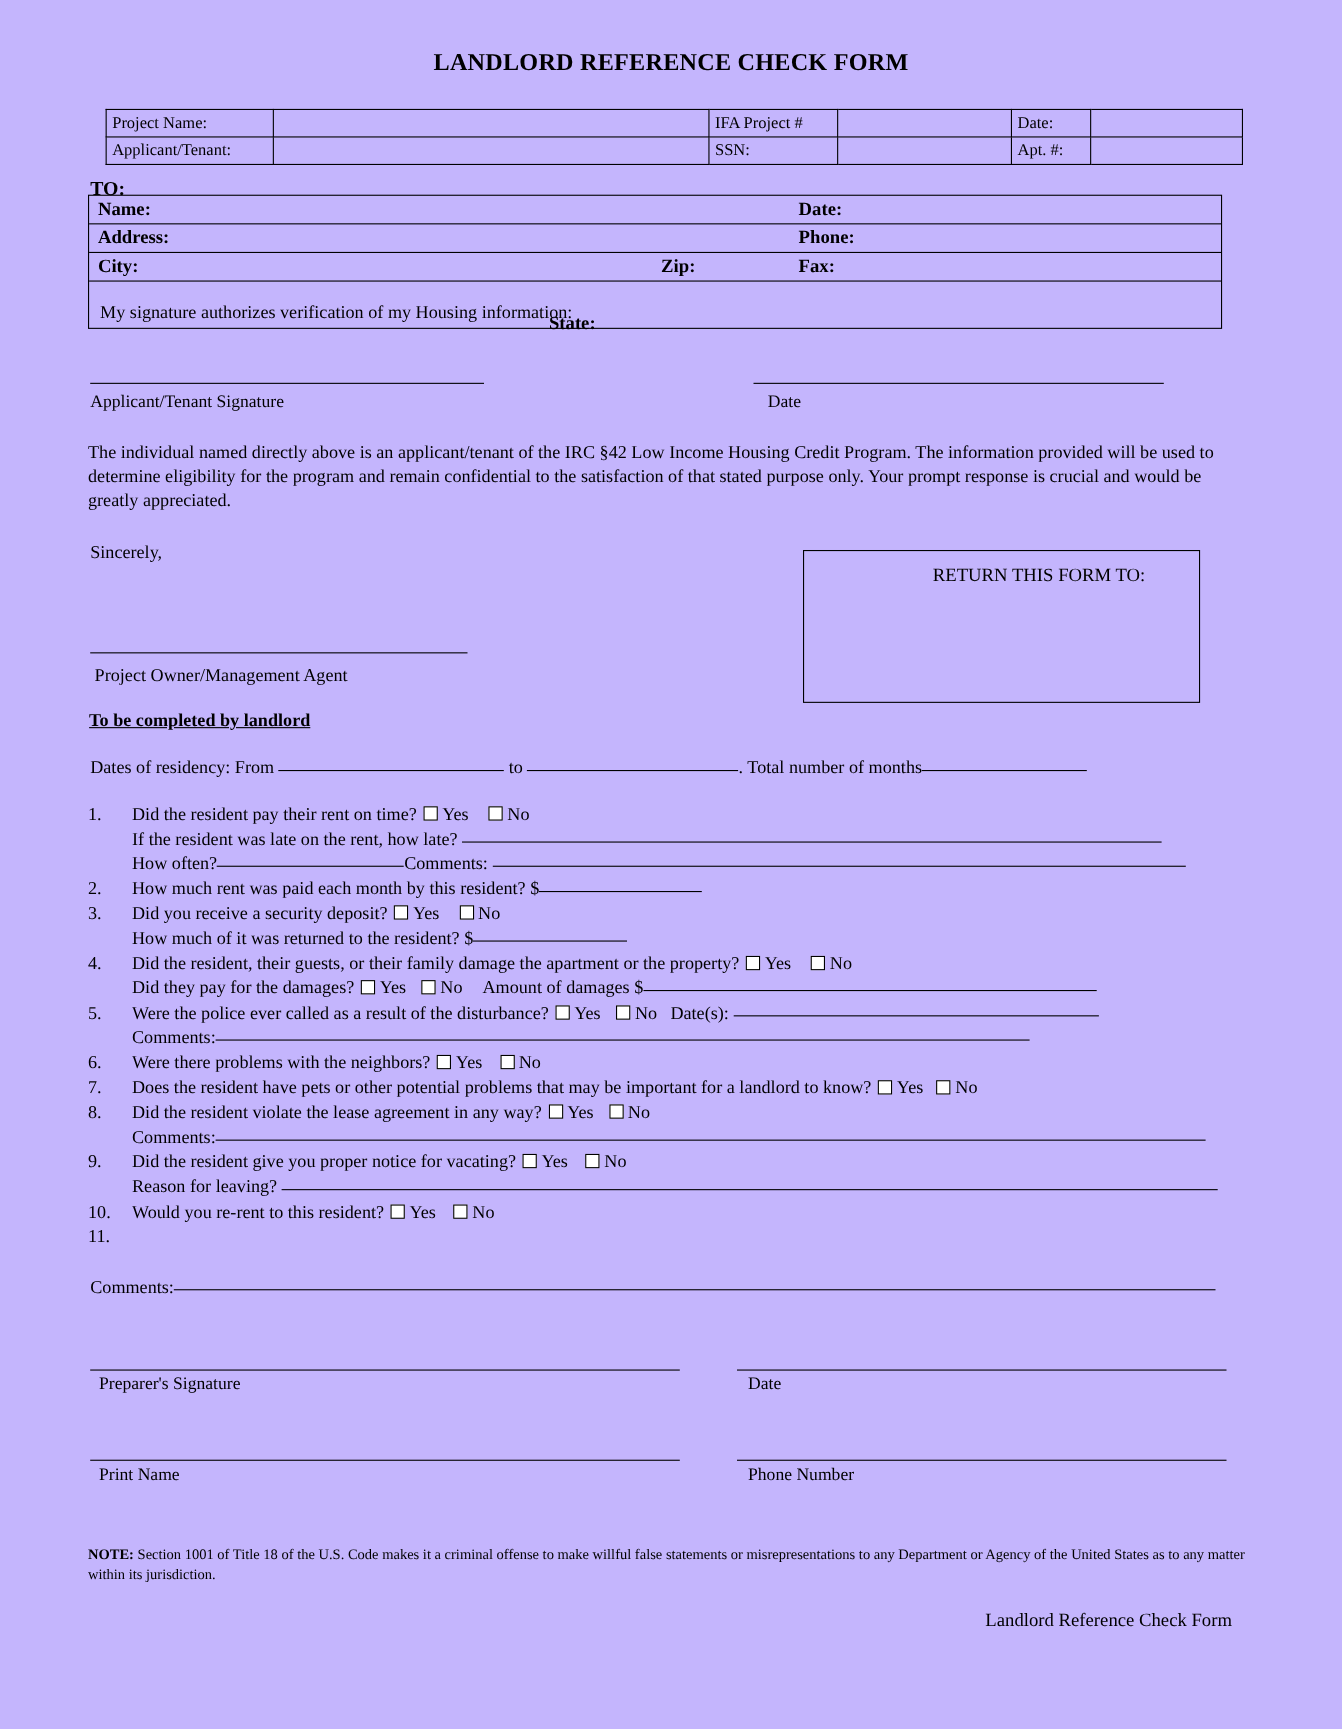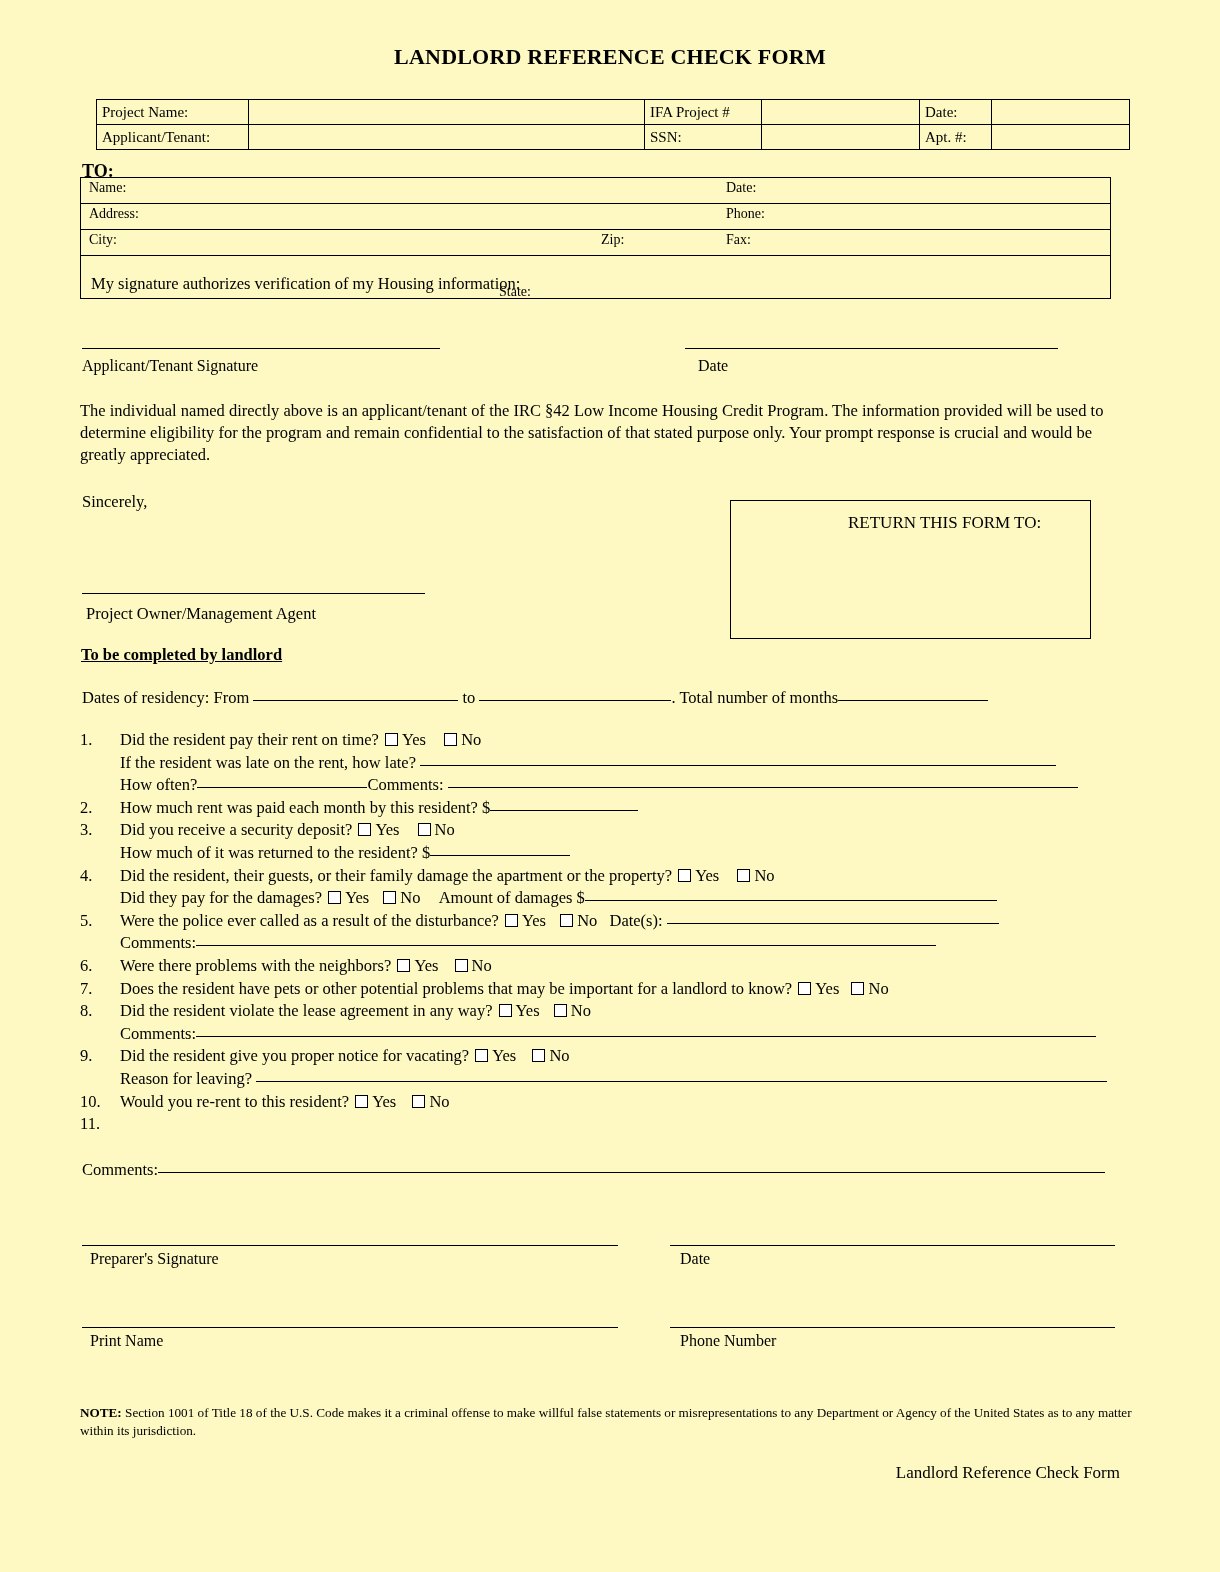--- a/index.html
+++ b/index.html
@@ -13,21 +13,21 @@
     position: relative;
     font-family: "Liberation Serif", "DejaVu Serif", serif;
     color: #000000;
     overflow: hidden;
   }
   .page {
     position: absolute;
     left: 0; top: 0;
     width: 1220px;
     height: 1572px;
-    background: #fef9c3;
+    background: #c4b5fd;
   }
 
   
   .title {
     position: absolute;
     left: 0; top: 44px;
     width: 1220px;
     text-align: center;
     font-size: 22px;
     font-weight: bold;
@@ -64,22 +64,22 @@
     position: absolute;
     left: 80px; top: 177px;
     width: 1031px;
     border: 1.3px solid #000;
     box-sizing: border-box;
   }
   .to-row {
     position: relative;
     height: 25px;
     border-bottom: 1.3px solid #000;
-    font-size: 14px;
-    font-weight: normal;
+    font-size: 17px;
+    font-weight: bold;
   }
   .to-row .cellA { position: absolute; left: 8px; top: 2px; }
   .to-row .cellB { position: absolute; left: 418px; top: 14px; margin-top: 40px; }
   .to-row .cellC { position: absolute; left: 520px; top: 2px; }
   .to-row .cellD { position: absolute; left: 645px; top: 2px; }
   .to-sig-row {
     position: relative;
     height: 42px;
     font-size: 16.5px;
     font-weight: normal;

